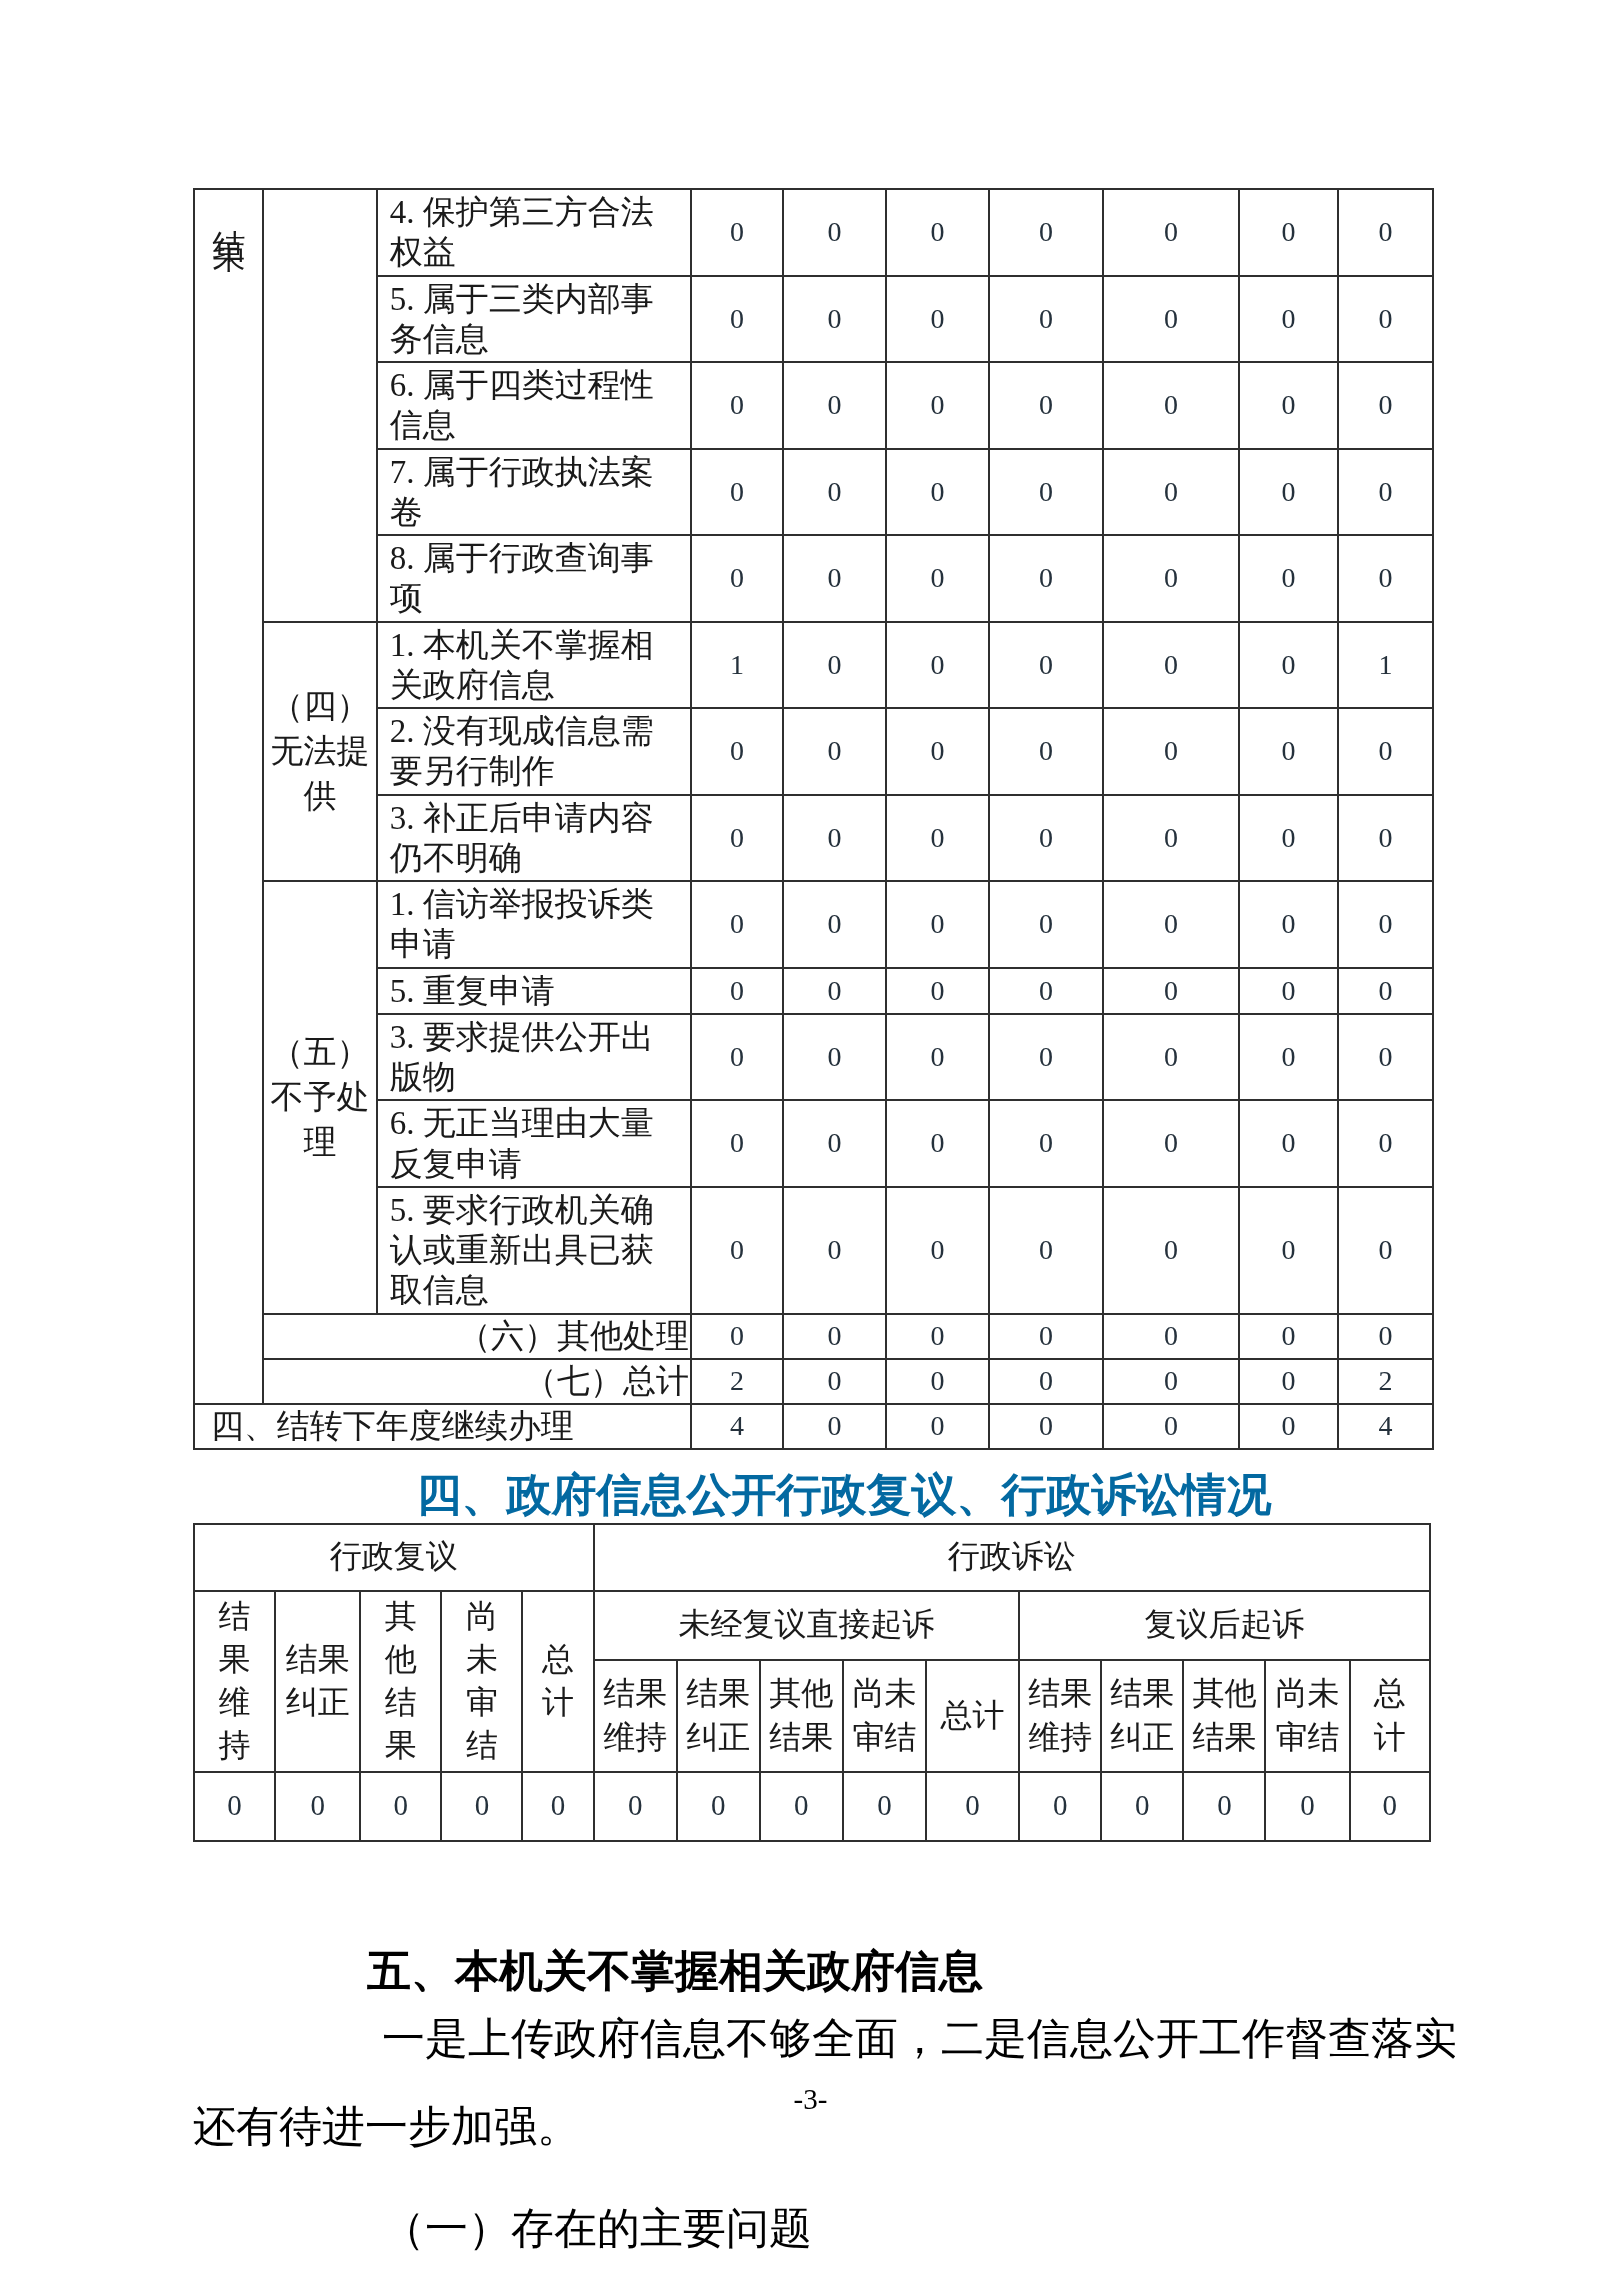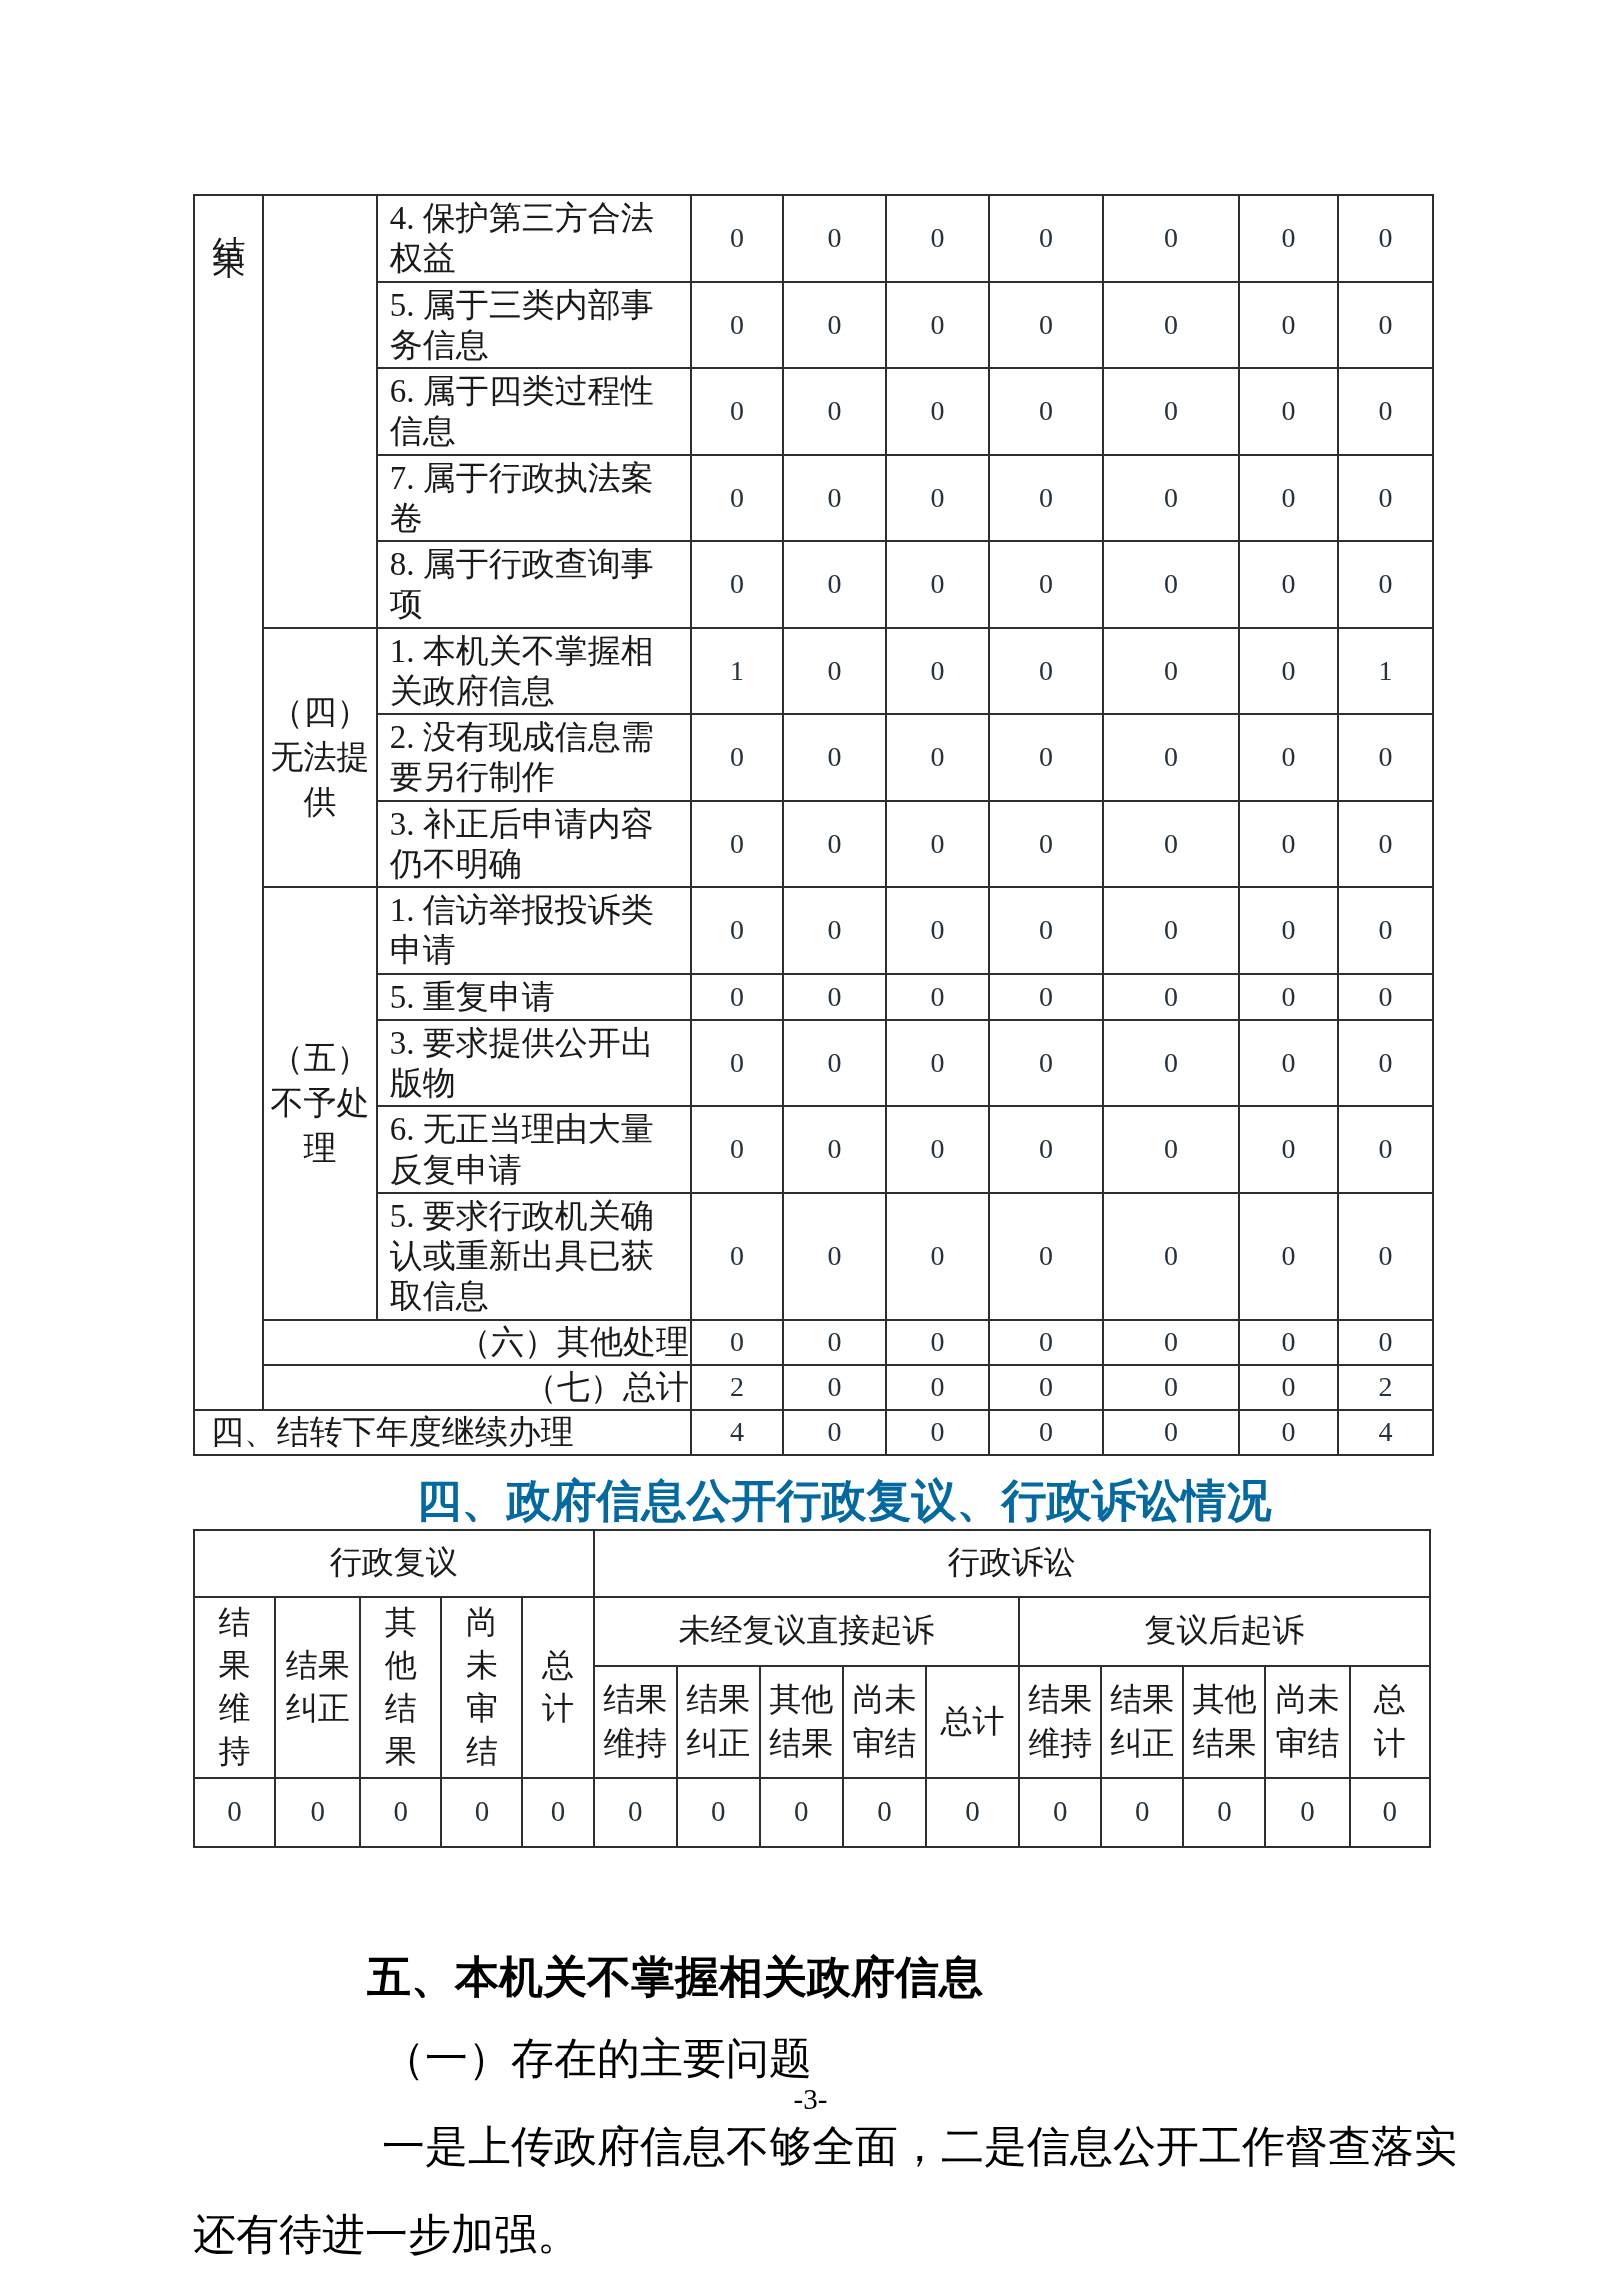--- a/index.html
+++ b/index.html
@@ -1,18 +1,18 @@
 <!DOCTYPE html>
 <html><head>
 <meta charset="utf-8">
 <style>
   html,body{margin:0;padding:0;background:#ffffff;}
   .page{position:relative;width:1621px;height:2293px;background:#ffffff;overflow:hidden;
         color:#1a1a1a;font-family:"Liberation Serif","DejaVu Serif",serif;}
-  .content{position:absolute;left:193px;top:194px;width:1302px;}
+  .content{position:absolute;left:193px;top:188px;width:1302px;}
 
   table{border-collapse:collapse;table-layout:fixed;width:1238px;}
   td,th{border:2px solid #2f2f2f;font-weight:normal;text-align:center;vertical-align:middle;
         overflow:hidden;word-break:break-all;}
 
   
   .t1 td{font-size:33px;line-height:1.22;}
   .t1 .num{font-size:28px;color:#25313c;font-family:"Liberation Serif","DejaVu Serif",serif;}
   .t1 .item{text-align:left;padding:2px 7.8px 2px 11.8px;}
   .t1 .cat{padding:2px 5.9px;line-height:1.35;}
@@ -296,20 +296,20 @@
         <td class="num">0</td>
         <td class="num">0</td>
         <td class="num">0</td>
         <td class="num">0</td>
         <td class="num">0</td>
       </tr>
     </tbody>
       </table>
 
     <div class="h5">五、本机关不掌握相关政府信息</div>
+    <p class="para">一是上传政府信息不够全面，二是信息公开工作督查落实还有待进一步加强。</p>
     <p class="para first">（一）存在的主要问题</p>
-    <p class="para">一是上传政府信息不够全面，二是信息公开工作督查落实还有待进一步加强。</p>
 
   </div>
 
   <div class="pagenum">-3-</div>
 </div>
 
 
 </body></html>

